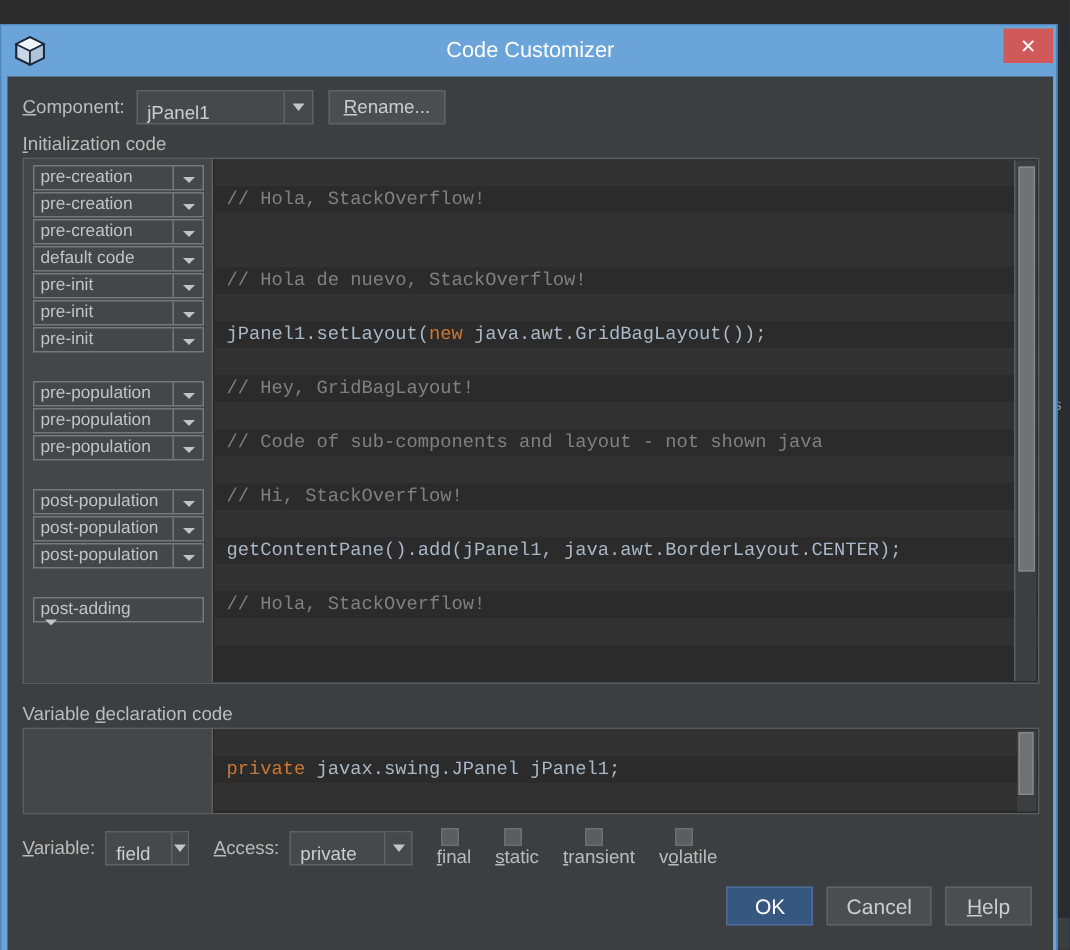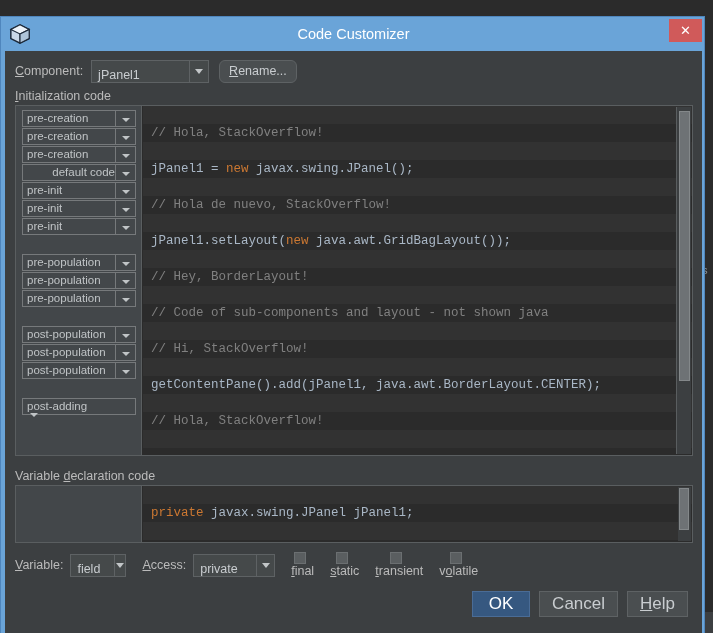--- a/index.html
+++ b/index.html
@@ -135,21 +135,21 @@
     border: 1px solid #5e6264;
     color: #c9cdd0;
     font-size: 12.5px;
     height: 23px;
     line-height: 21px;
     padding: 0 9px;
     box-sizing: border-box;
     cursor: pointer;
     white-space: nowrap;
   }
-  #rename-button { margin-left: 10px; border-radius: 6px; }
+  #rename-button { margin-left: 10px; }
 
   
   #init-code-label { position: absolute; left: 10px; top: 38px; }
   #vardecl-label   { position: absolute; left: 10px; top: 418px; }
 
   
   #init-panel {
     position: absolute; left: 10px; top: 54px;
     width: 678px; height: 351px;
     border: 1px solid #5a5e60;
@@ -293,21 +293,21 @@
   
   #button-row {
     position: absolute; right: 14px; top: 540px;
     display: flex; gap: 9px;
   }
   .dbtn {
     min-width: 58px;
     height: 26px;
     line-height: 24px;
     text-align: center;
-    font-size: 17px;
+    font-size: 14px;
     padding: 0 12px;
     box-sizing: border-box;
     background: #4a4e50;
     border: 1px solid #5e6264;
     color: #c9cdd0;
     cursor: pointer;
   }
   .dbtn.primary {
     background: #365880;
     border: 1px solid #4a6c96;
@@ -373,27 +373,26 @@
       <button id="rename-button" class="btn"><span class="mn">R</span>ename...</button>
     </div>
 
     <div id="init-code-label" class="lbl"><span class="mn">I</span>nitialization code</div>
 
     <div id="init-panel">
       <div id="init-code">
           <div class="code-line alt">&nbsp;</div>
           <div class="code-line base"><span class="cmt">// Hola, StackOverflow!</span></div>
           <div class="code-line alt">&nbsp;</div>
-          <div class="code-line base"><span class="pln">jPanel1 = </span><span class="kw">new</span><span class="pln"> javax.swing.JPanel();</span></div>
           <div class="code-line alt">&nbsp;</div>
           <div class="code-line base"><span class="cmt">// Hola de nuevo, StackOverflow!</span></div>
           <div class="code-line alt">&nbsp;</div>
           <div class="code-line base"><span class="pln">jPanel1.setLayout(</span><span class="kw">new</span><span class="pln"> java.awt.GridBagLayout());</span></div>
           <div class="code-line alt">&nbsp;</div>
-          <div class="code-line base"><span class="cmt">// Hey, BorderLayout!</span></div>
+          <div class="code-line base"><span class="cmt">// Hey, GridBagLayout!</span></div>
           <div class="code-line alt">&nbsp;</div>
           <div class="code-line base"><span class="cmt">// Code of sub-components and layout - not shown java</span></div>
           <div class="code-line alt">&nbsp;</div>
           <div class="code-line base"><span class="cmt">// Hi, StackOverflow!</span></div>
           <div class="code-line alt">&nbsp;</div>
           <div class="code-line base"><span class="pln">getContentPane().add(jPanel1, java.awt.BorderLayout.CENTER);</span></div>
           <div class="code-line alt">&nbsp;</div>
           <div class="code-line base"><span class="cmt">// Hola, StackOverflow!</span></div>
           <div class="code-line alt">&nbsp;</div>
           <div class="code-line base">&nbsp;</div>
@@ -404,21 +403,21 @@
             <span class="gc-arrow"></span>
           </div>
           <div class="gcombo" style="top: 22px;">
             <span class="gc-val">pre-creation</span>
             <span class="gc-arrow"></span>
           </div>
           <div class="gcombo" style="top: 40px;">
             <span class="gc-val">pre-creation</span>
             <span class="gc-arrow"></span>
           </div>
-          <div class="gcombo" style="top: 58px; text-align: right;">
+          <div class="gcombo" style="top: 58px;">
             <span class="gc-val">default code</span>
             <span class="gc-arrow"></span>
           </div>
           <div class="gcombo" style="top: 76px;">
             <span class="gc-val">pre-init</span>
             <span class="gc-arrow"></span>
           </div>
           <div class="gcombo" style="top: 94px;">
             <span class="gc-val">pre-init</span>
             <span class="gc-arrow"></span>

